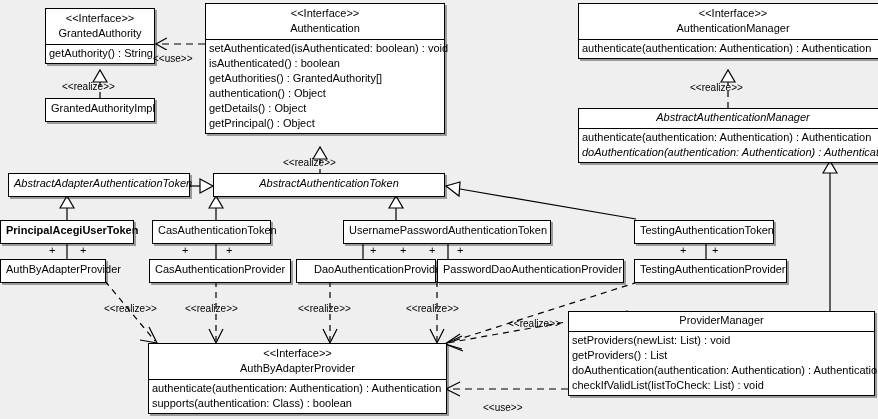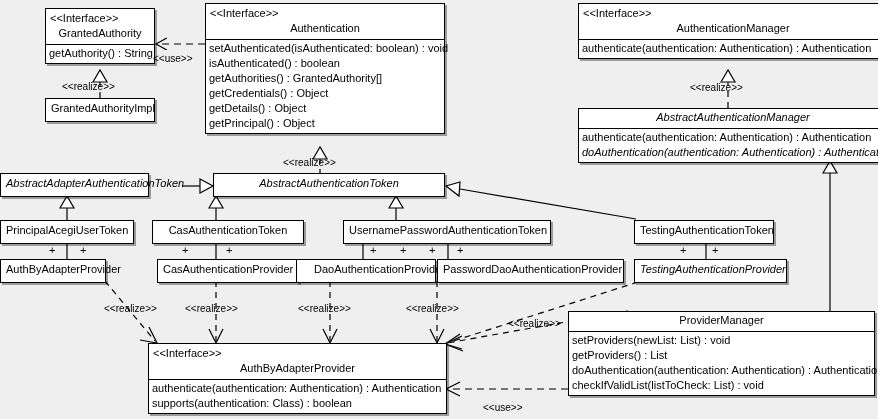--- a/index.html
+++ b/index.html
@@ -34,21 +34,21 @@
     line-height: 1.0;
     color: #000;
     white-space: nowrap;
   }
   .uml-head {
     text-align: center;
     padding: 2px 4px 3px 4px;
   }
   .stereo {
     display: block;
-    text-align: left;
+    text-align: center;
     font-size: 11px;
     padding-top: 2px;
   }
   .cname {
     display: block;
     text-align: center;
     font-size: 11px;
     padding-top: 4px;
     padding-bottom: 2px;
   }
@@ -224,21 +224,21 @@
 
   <div class="uml-class" style="left:205px; top:3px; width:240px;">
     <div class="uml-head">
       <span class="stereo">&lt;&lt;Interface&gt;&gt;</span>
       <span class="cname">Authentication</span>
     </div>
     <div class="uml-compartment">
       <span class="member">setAuthenticated(isAuthenticated: boolean) : void</span>
       <span class="member">isAuthenticated() : boolean</span>
       <span class="member">getAuthorities() : GrantedAuthority[]</span>
-      <span class="member">getCredentials() : Object</span>
+      <span class="member">authentication() : Object</span>
       <span class="member">getDetails() : Object</span>
       <span class="member">getPrincipal() : Object</span>
     </div>
   </div>
 
   <div class="uml-class" style="left:578px; top:3px; width:310px;">
     <div class="uml-head">
       <span class="stereo">&lt;&lt;Interface&gt;&gt;</span>
       <span class="cname">AuthenticationManager</span>
     </div>
@@ -250,39 +250,39 @@
   <div class="uml-class" style="left:578px; top:108px; width:310px;">
     <div class="uml-head">
       <span class="cname abstract" style="padding-top:1px;">AbstractAuthenticationManager</span>
     </div>
     <div class="uml-compartment">
       <span class="member">authenticate(authentication: Authentication) : Authentication</span>
       <span class="member abstract">doAuthentication(authentication: Authentication) : Authentication</span>
     </div>
   </div>
 
-  <div class="uml-class simple" style="left:0px; top:173px; width:149px;">
+  <div class="uml-class simple" style="left:8px; top:173px; width:182px;">
     <div class="uml-head">
       <span class="cname abstract" style="padding-top:0;">AbstractAdapterAuthenticationToken</span>
     </div>
   </div>
 
   <div class="uml-class simple" style="left:213px; top:173px; width:232px;">
     <div class="uml-head">
       <span class="cname abstract" style="padding-top:0;">AbstractAuthenticationToken</span>
     </div>
   </div>
 
   <div class="uml-class simple" style="left:0px; top:220px; width:134px;">
     <div class="uml-head">
-      <span class="cname" style="padding-top:0;">PrincipalAcegiUserToken</span>
-    </div>
-  </div>
-
-  <div class="uml-class simple" style="left:152px; top:220px; width:152px;">
+      <span class="cname" style="padding-top:0;font-weight:bold;">PrincipalAcegiUserToken</span>
+    </div>
+  </div>
+
+  <div class="uml-class simple" style="left:152px; top:220px; width:119px;">
     <div class="uml-head">
       <span class="cname" style="padding-top:0;">CasAuthenticationToken</span>
     </div>
   </div>
 
   <div class="uml-class simple" style="left:343px; top:220px; width:208px;">
     <div class="uml-head">
       <span class="cname" style="padding-top:0;">UsernamePasswordAuthenticationToken</span>
     </div>
   </div>
@@ -303,39 +303,39 @@
   <span class="plus-label" style="left:457px; top:244px;">+</span>
   <span class="plus-label" style="left:680px; top:244px;">+</span>
   <span class="plus-label" style="left:712px; top:244px;">+</span>
 
   <div class="uml-class simple" style="left:0px; top:259px; width:106px;">
     <div class="uml-head">
       <span class="cname" style="padding-top:0;">AuthByAdapterProvider</span>
     </div>
   </div>
 
-  <div class="uml-class simple" style="left:149px; top:259px; width:142px;margin-left:8px;">
+  <div class="uml-class simple" style="left:149px; top:259px; width:142px;">
     <div class="uml-head">
       <span class="cname" style="padding-top:0;">CasAuthenticationProvider</span>
     </div>
   </div>
 
   <div class="uml-class simple" style="left:296px; top:259px; width:140px;">
     <div class="uml-head">
       <span class="cname" style="padding-top:0;margin-left:12px;">DaoAuthenticationProvider</span>
     </div>
   </div>
 
   <div class="uml-class simple" style="left:437px; top:259px; width:187px;">
     <div class="uml-head">
       <span class="cname" style="padding-top:0;">PasswordDaoAuthenticationProvider</span>
     </div>
   </div>
 
-  <div class="uml-class simple" style="left:634px; top:259px; width:153px;font-style:italic;">
+  <div class="uml-class simple" style="left:634px; top:259px; width:153px;">
     <div class="uml-head">
       <span class="cname" style="padding-top:0;">TestingAuthenticationProvider</span>
     </div>
   </div>
 
   <div class="uml-class" style="left:148px; top:343px; width:299px;">
     <div class="uml-head">
       <span class="stereo">&lt;&lt;Interface&gt;&gt;</span>
       <span class="cname">AuthByAdapterProvider</span>
     </div>

